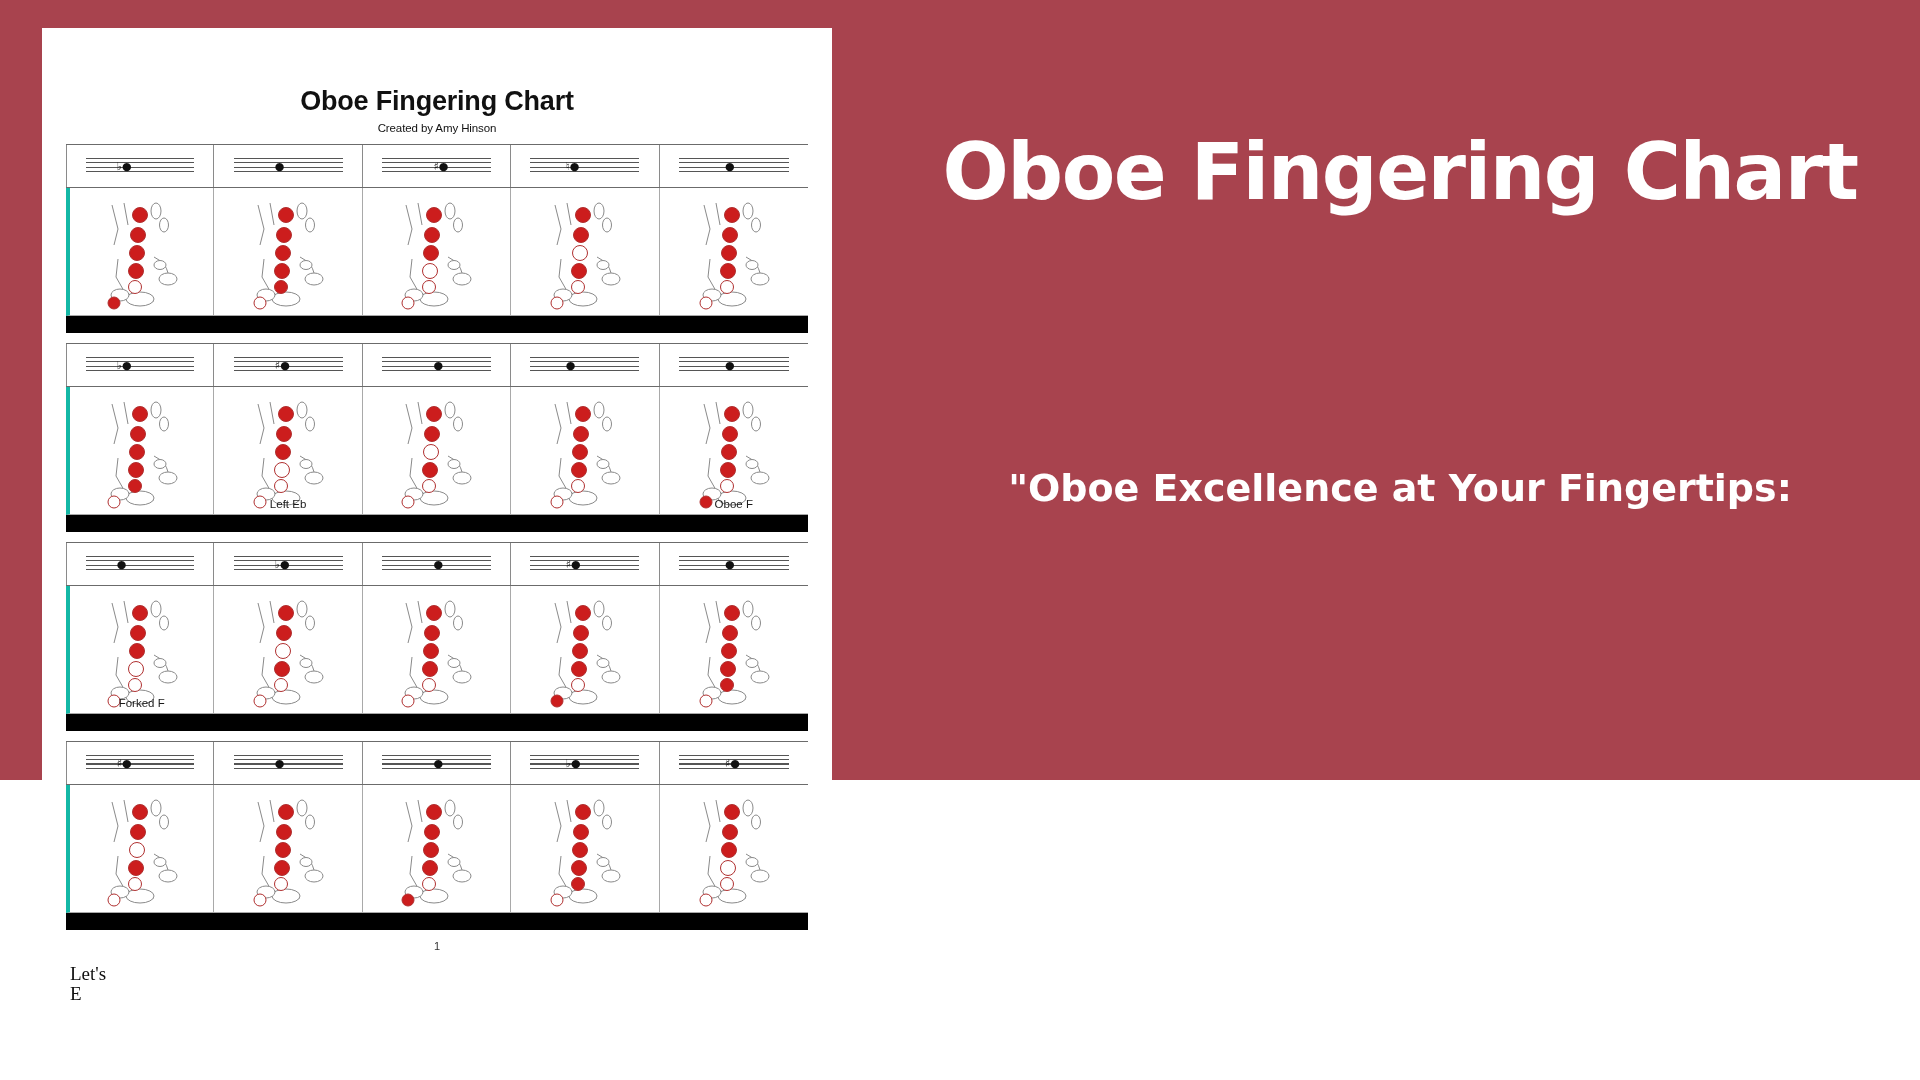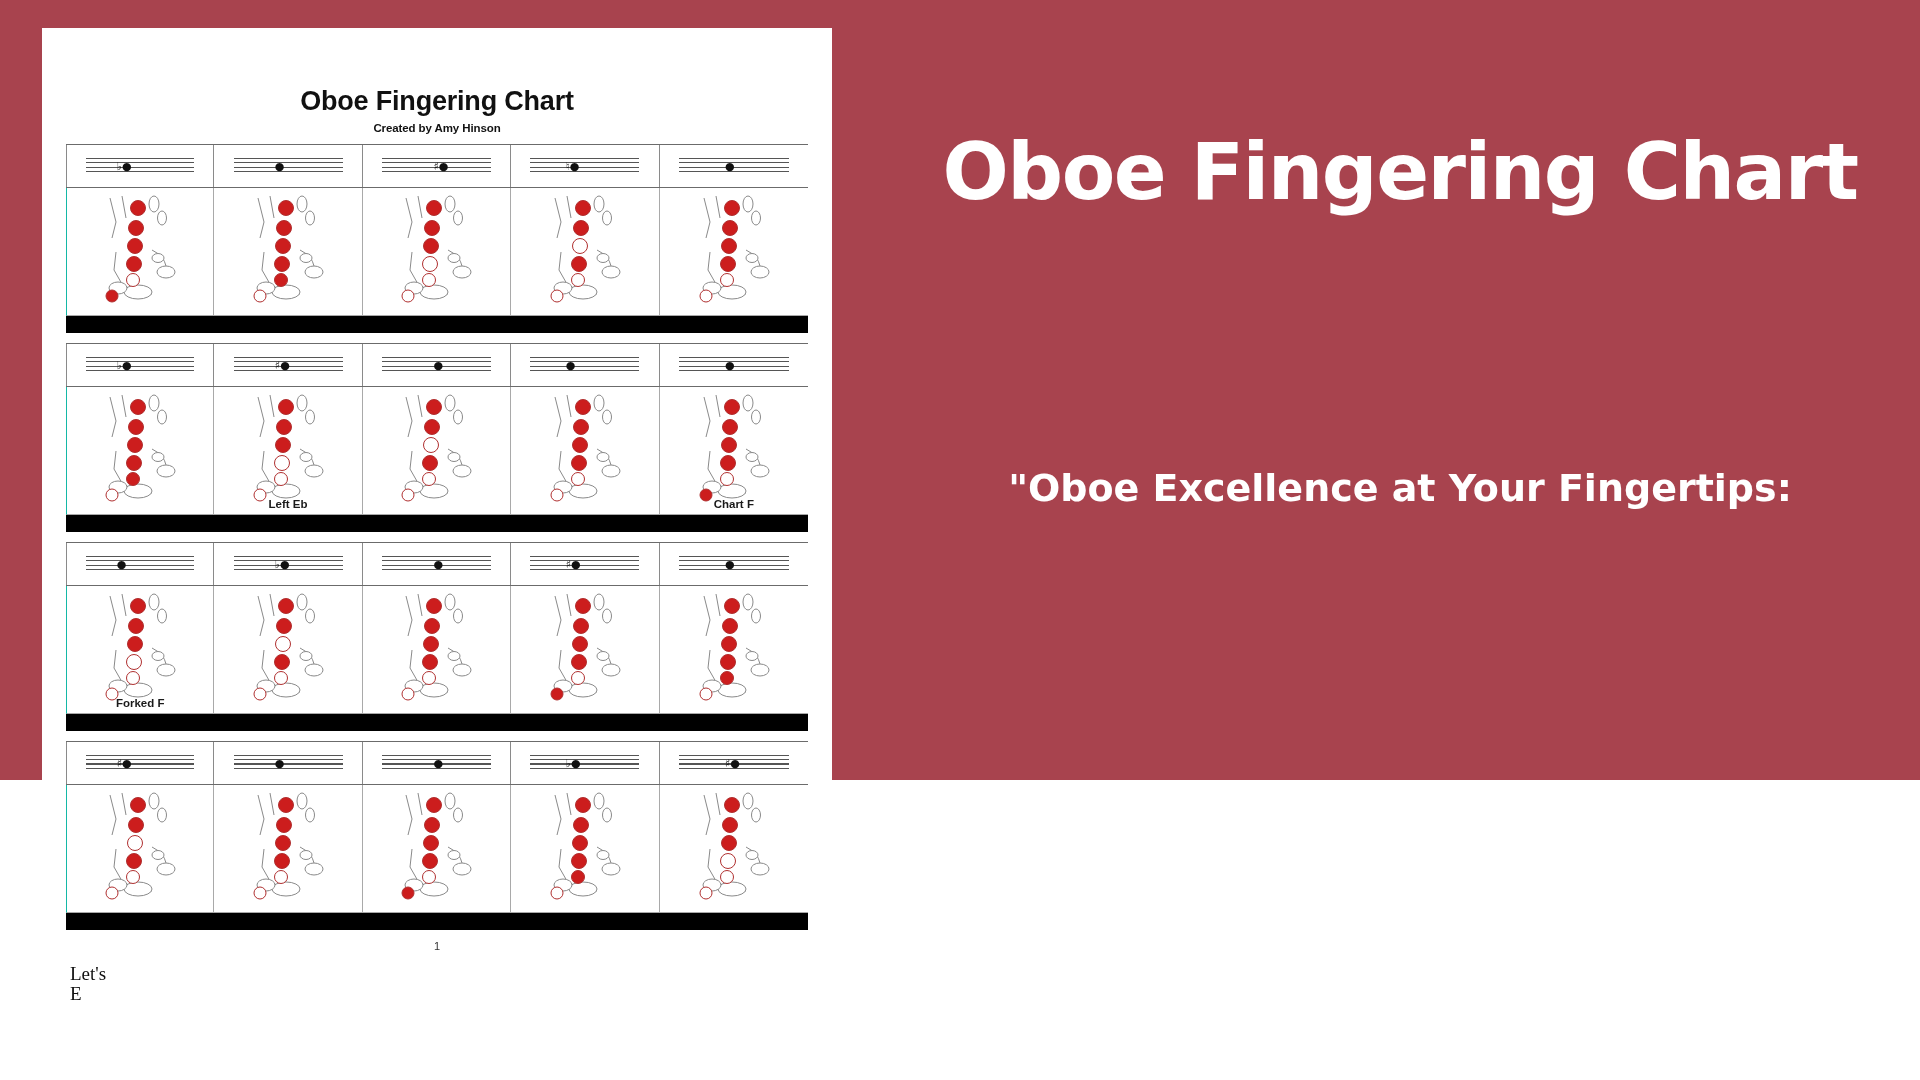--- a/index.html
+++ b/index.html
@@ -33,21 +33,21 @@
     font-family: "Liberation Sans", sans-serif;
     font-weight: bold;
     font-size: 27px;
     color: #111;
     letter-spacing: -0.2px;
     margin-top: 28px;
   }
   #doc-byline {
     text-align: center;
     font-family: "Liberation Sans", sans-serif;
-    font-weight: bold;
+    font-weight: normal;
     font-size: 11.5px;
     color: #111;
     margin-top: 5px;
     letter-spacing: -0.1px;
   }
 
   
   .chart-group { margin-top: 10px; }
 
   .staff-row, .fing-row {
@@ -82,27 +82,26 @@
     font-family: "DejaVu Sans", sans-serif;
     line-height: 1;
   }
 
   .fing-cell {
     position: relative;
     height: 128px;
     border-right: 1px solid #a9a9a9;
     border-bottom: 1px solid #a9a9a9;
     display: flex;
-    align-items: flex-start;
+    align-items: flex-end;
     justify-content: center;
     padding-top: 4px;
-    font-weight: bold;
   }
   .fing-cell:last-child { border-right: none; }
-  .fing-cell:first-child { border-left: 1px solid #14b8a6; }
+  .fing-cell:first-child { border-left: 4px solid #14b8a6; }
   .fing-label {
     position: absolute;
     bottom: 4px; left: 0; right: 0;
     text-align: center;
     font-size: 11.5px;
     color: #1a1a1a;
     font-family: "Liberation Sans", sans-serif;
   }
   .black-bar {
     height: 17px;
@@ -464,21 +463,21 @@
         <ellipse cx="46" cy="100" rx="14" ry="7" fill="#fff"></ellipse>
         <ellipse cx="26" cy="96" rx="9" ry="6" fill="#fff"></ellipse>
       </g>
       <circle cx="46" cy="16" r="7.5" fill="#cc1d1d" stroke="#b03030" stroke-width="1"></circle>
       <circle cx="44" cy="36" r="7.5" fill="#cc1d1d" stroke="#b03030" stroke-width="1"></circle>
       <circle cx="43" cy="54" r="7.5" fill="#cc1d1d" stroke="#b03030" stroke-width="1"></circle>
       <circle cx="42" cy="72" r="7.5" fill="#cc1d1d" stroke="#b03030" stroke-width="1"></circle>
       <circle cx="41" cy="88" r="6.5" fill="#ffffff" stroke="#b03030" stroke-width="1"></circle>
       <circle cx="20" cy="104" r="6" fill="#cc1d1d" stroke="#b03030" stroke-width="1"></circle>
     </svg></span>
-                <span class="fing-label">Chart F</span>
+                <span class="fing-label">Oboe F</span>
               </div>
             </div>
             <div class="black-bar"></div>
           </div>
           <div class="chart-group">
             <div class="staff-row">
               <div class="staff-cell">
                 <div class="staff-lines"></div>
                 <span class="staff-note" style="left:34%">●</span>
               </div>

